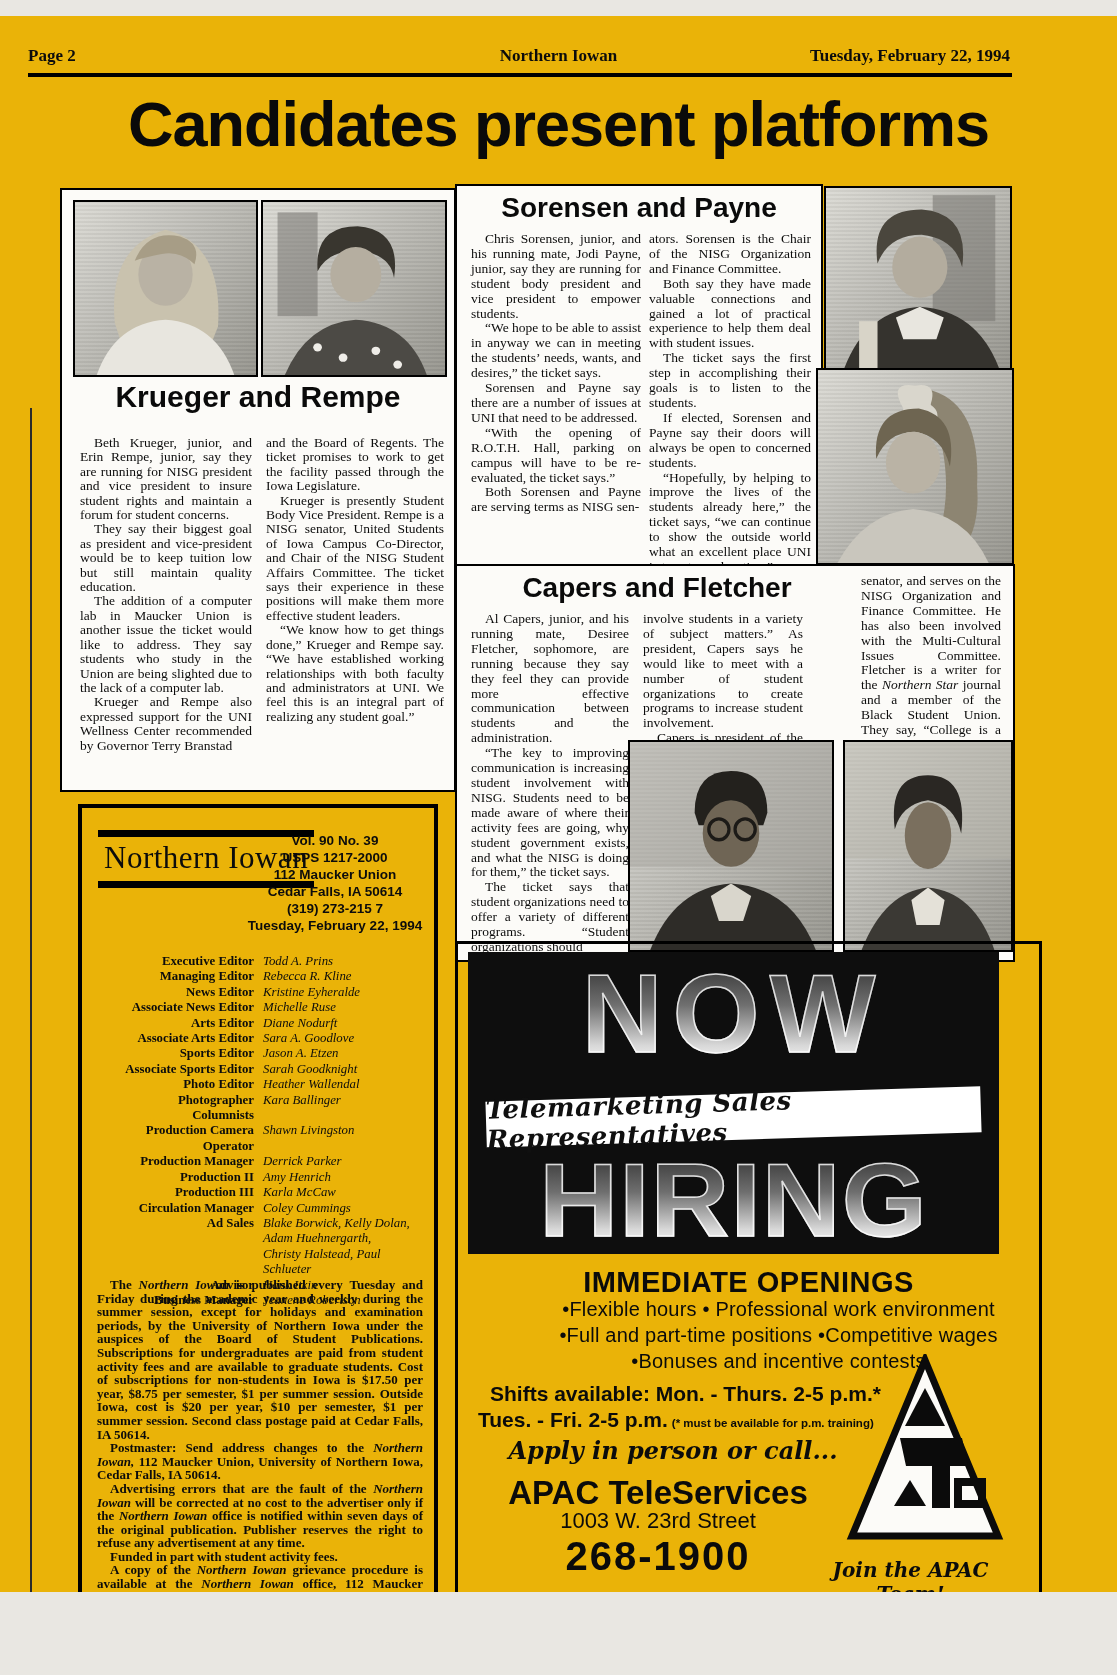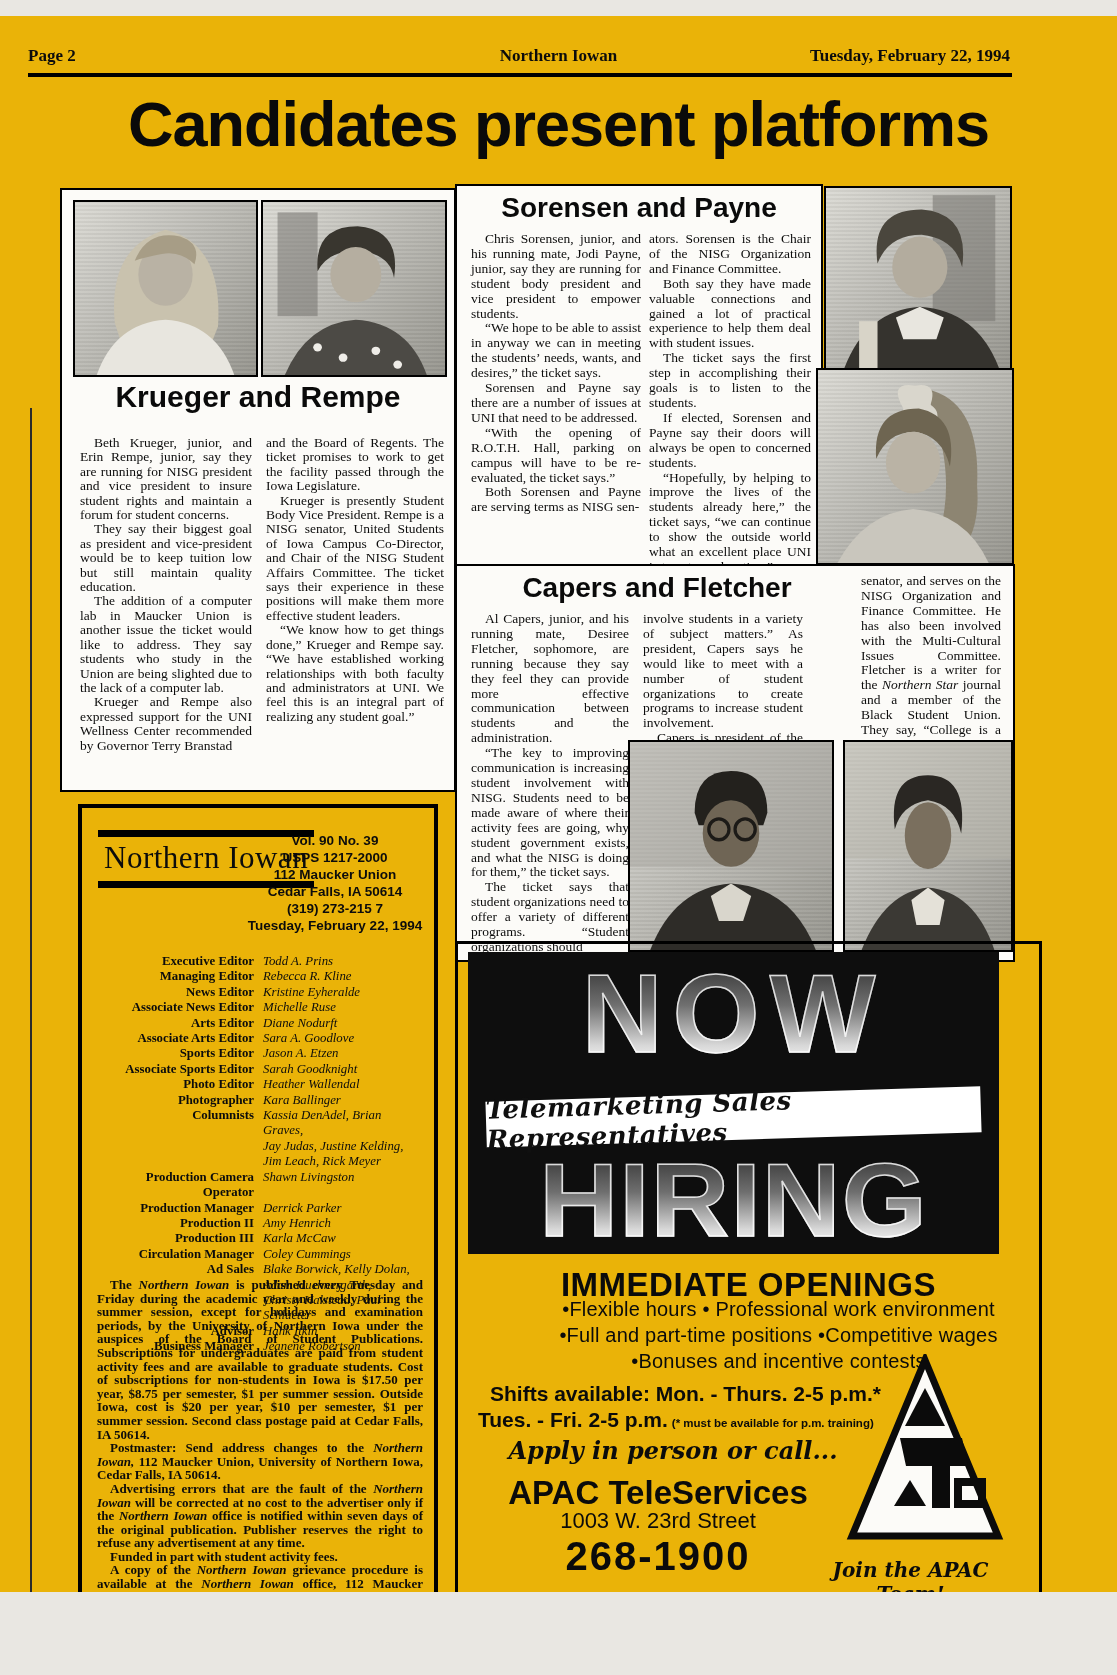--- a/index.html
+++ b/index.html
@@ -232,23 +232,20 @@
       <div class="srow">
           <span class="role">Photo Editor</span>
           <span class="sname">Heather Wallendal</span>
         </div>
       <div class="srow">
           <span class="role">Photographer</span>
           <span class="sname">Kara Ballinger</span>
         </div>
       <div class="srow">
           <span class="role">Columnists</span>
-          <span class="sname">Kassia DenAdel, Brian Graves,
-Jay Judas, Justine Kelding,
-Jim Leach, Rick Meyer</span>
         </div>
       <div class="srow">
           <span class="role">Production Camera Operator</span>
           <span class="sname">Shawn Livingston</span>
         </div>
       <div class="srow">
           <span class="role">Production Manager</span>
           <span class="sname">Derrick Parker</span>
         </div>
       <div class="srow">
@@ -290,21 +287,21 @@
 
   <div class="abs ad" style="left:455px;top:925px;width:551px;height:649px;">
     <div class="banner">
       <div class="bigword word-now">NOW</div>
       <div class="band">
         <span class="script">Telemarketing Sales Representatives</span>
       </div>
       <div class="bigword word-hiring">HIRING</div>
     </div>
 
-    <div class="abs ad-sans" style="left:0;top:322px;width:100%;text-align:center;font-weight:bold;font-size:33px;letter-spacing:.5px;">IMMEDIATE OPENINGS</div>
+    <div class="abs ad-sans" style="left:0;top:322px;width:100%;text-align:center;font-weight:bold;font-size:29px;letter-spacing:.5px;">IMMEDIATE OPENINGS</div>
     <div class="abs ad-sans bullet-line" style="top:354px;">•Flexible hours • Professional work environment</div>
     <div class="abs ad-sans bullet-line" style="top:380px;">•Full and part-time positions •Competitive wages</div>
     <div class="abs ad-sans bullet-line" style="top:406px;">•Bonuses and incentive contests</div>
 
     <div class="abs ad-sans" style="left:32px;top:438px;font-weight:bold;font-size:21px;">Shifts available: Mon. - Thurs. 2-5 p.m.*</div>
     <div class="abs" style="left:20px;top:464px;">
       <span class="ad-sans" style="font-weight:bold;font-size:21px;">Tues. - Fri. 2-5 p.m.</span>
       <span class="ad-sans" style="font-weight:bold;font-size:11.5px;">(* must be available for p.m. training)</span>
     </div>
 

